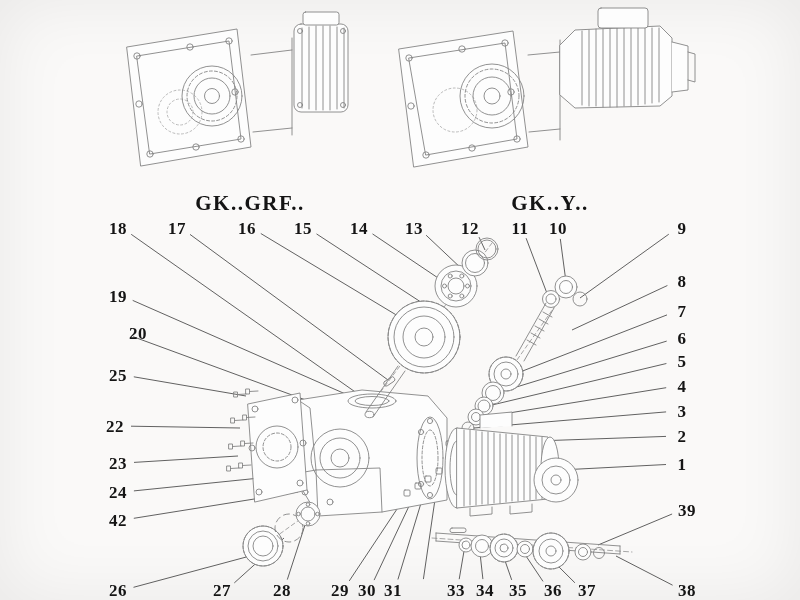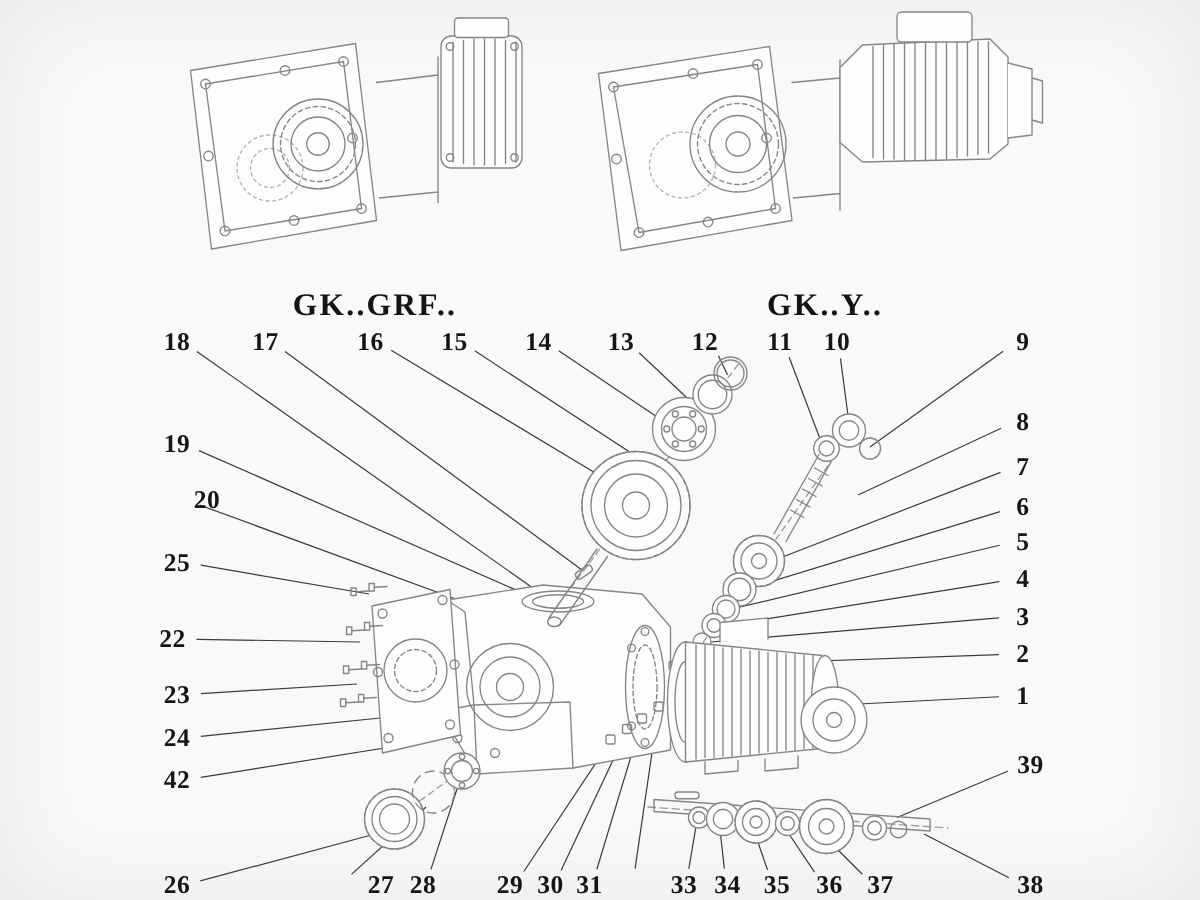--- a/index.html
+++ b/index.html
@@ -304,21 +304,21 @@
     <div class="callout" style="left: 177px; top: 228px; text-align: right;">17</div>
     <div class="callout" style="left: 118px; top: 228px;">18</div>
     <div class="callout" style="left: 118px; top: 296px;">19</div>
     <div class="callout" style="left: 118px; top: 333px; margin-left: 20px;">20</div>
     <div class="callout" style="left: 118px; top: 375px;">25</div>
     <div class="callout" style="left: 115px; top: 426px;">22</div>
     <div class="callout" style="left: 118px; top: 463px;">23</div>
     <div class="callout" style="left: 118px; top: 492px;">24</div>
     <div class="callout" style="left: 118px; top: 520px;">42</div>
     <div class="callout" style="left: 118px; top: 590px;">26</div>
-    <div class="callout" style="left: 222px; top: 590px; margin-left: 32px;">27</div>
+    <div class="callout" style="left: 222px; top: 590px;">27</div>
     <div class="callout" style="left: 282px; top: 590px;">28</div>
     <div class="callout" style="left: 340px; top: 590px;">29</div>
     <div class="callout" style="left: 367px; top: 590px;">30</div>
     <div class="callout" style="left: 393px; top: 590px;">31</div>
     <div class="callout" style="left: 421px; top: 590px; margin-top: 40px;">32</div>
     <div class="callout" style="left: 456px; top: 590px;">33</div>
     <div class="callout" style="left: 485px; top: 590px;">34</div>
     <div class="callout" style="left: 518px; top: 590px;">35</div>
     <div class="callout" style="left: 553px; top: 590px;">36</div>
     <div class="callout" style="left: 587px; top: 590px;">37</div>

